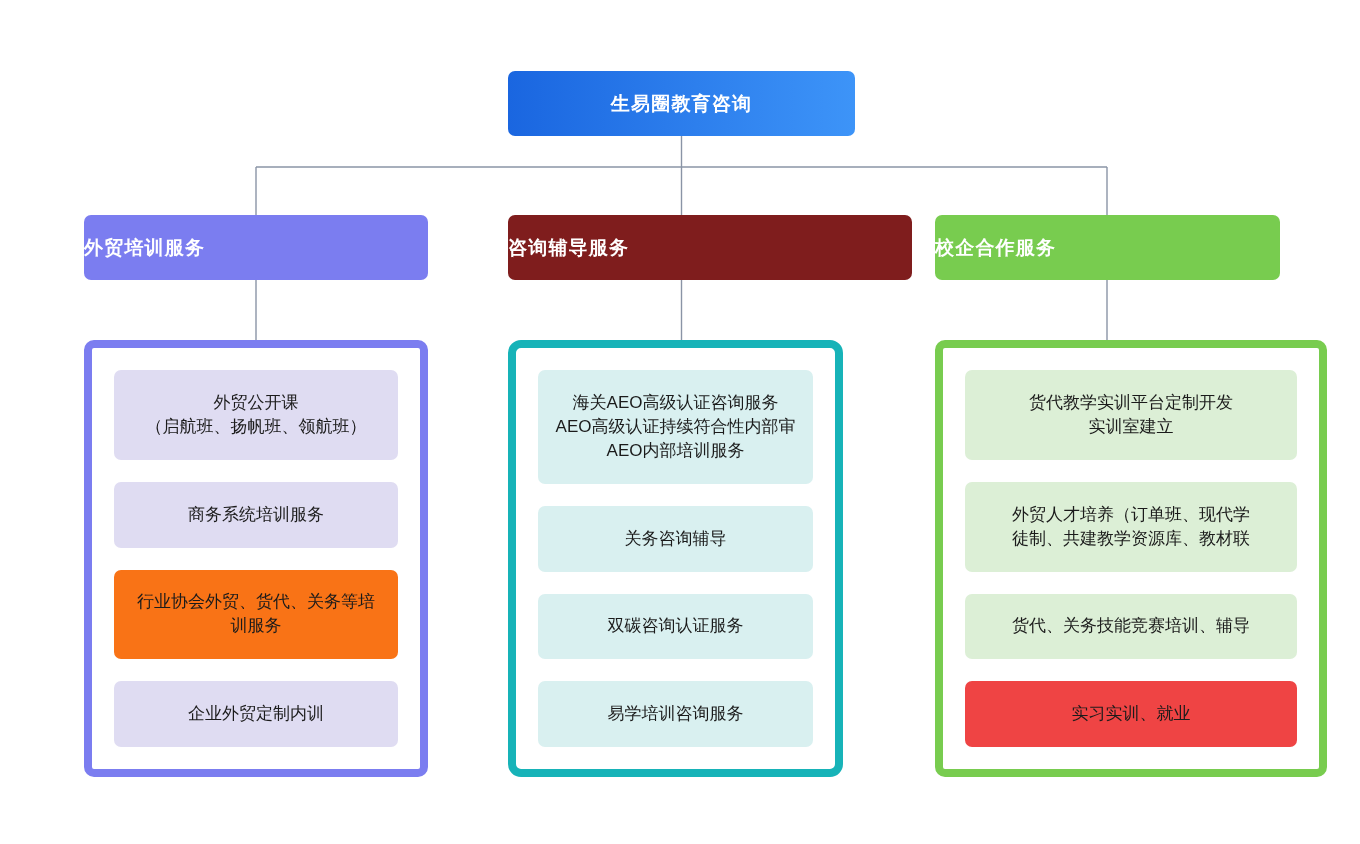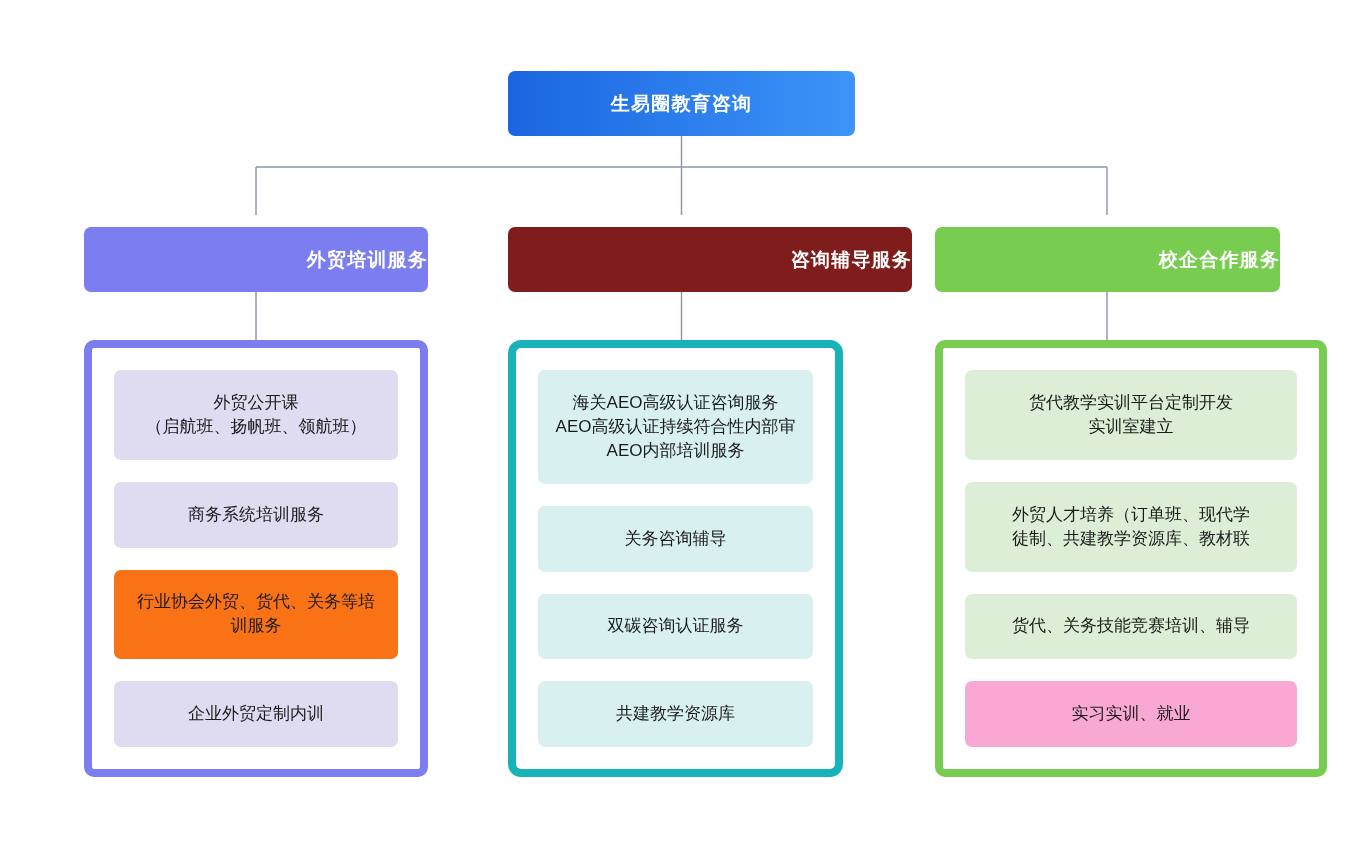--- a/index.html
+++ b/index.html
@@ -36,26 +36,25 @@
     z-index:3;
     margin-top:16px;
   }
 
   
   .branch-header {
     position:absolute;
     top:215px;
     height:65px;
     border-radius:7px;
-    display:flex; align-items:center; justify-content:flex-end;
+    display:flex; align-items:center; justify-content:flex-start;
     color:#ffffff;
     font-size:19px; font-weight:bold;
     letter-spacing:1.2px;
     z-index:3;
-    margin-top:12px;
   }
 
   
   .branch-box {
     position:absolute;
     top:340px;
     height:437px;
     border-radius:10px;
     border:8px solid #c4b5fd;
     background:#ffffff;
@@ -160,21 +159,21 @@
           <span>关务咨询辅导</span>
         </div>
       </div>
     <div class="leaf-card" style="background: rgb(217, 240, 240);">
         <div>
           <span>双碳咨询认证服务</span>
         </div>
       </div>
     <div class="leaf-card" style="background: rgb(217, 240, 240);">
         <div>
-          <span>共建教学资源库</span>
+          <span>易学培训咨询服务</span>
         </div>
       </div>
   </div>
 
   <div class="branch-header" id="branch-header-3" style="left: 935px; width: 345px; background: rgb(120, 204, 79); color: rgb(255, 255, 255);">
     <span>校企合作服务</span>
   </div>
   <div class="branch-box" id="branch-box-3" style="left: 935px; width: 392px; border-color: rgb(120, 204, 79);">
     <div class="leaf-card" style="background: rgb(220, 239, 214);">
         <div>
@@ -186,20 +185,20 @@
         <div>
           <span>外贸人才培养（订单班、现代学</span>
           <span>徒制、共建教学资源库、教材联</span>
         </div>
       </div>
     <div class="leaf-card" style="background: rgb(220, 239, 214);">
         <div>
           <span>货代、关务技能竞赛培训、辅导</span>
         </div>
       </div>
-    <div class="leaf-card" style="background: #f9a8d4;">
+    <div class="leaf-card" style="background: #ef4444;">
         <div>
           <span>实习实训、就业</span>
         </div>
       </div>
   </div>
 
 </div>
 
 </body></html>

